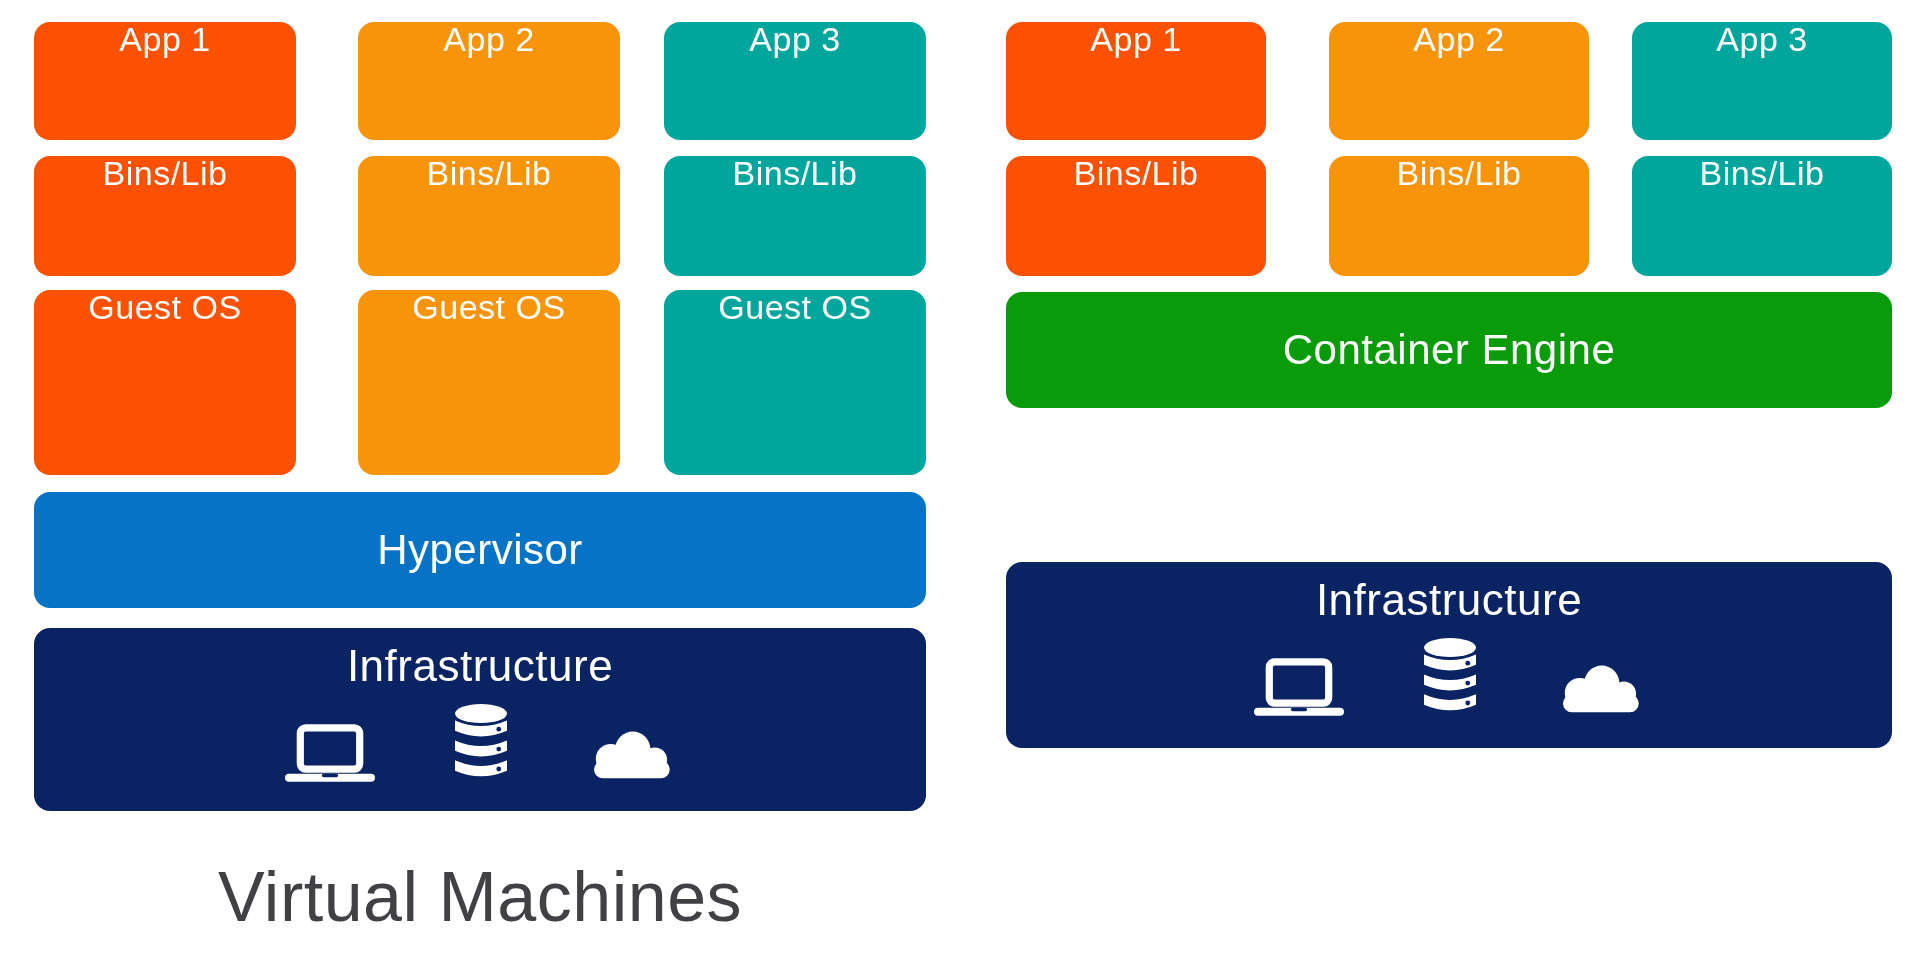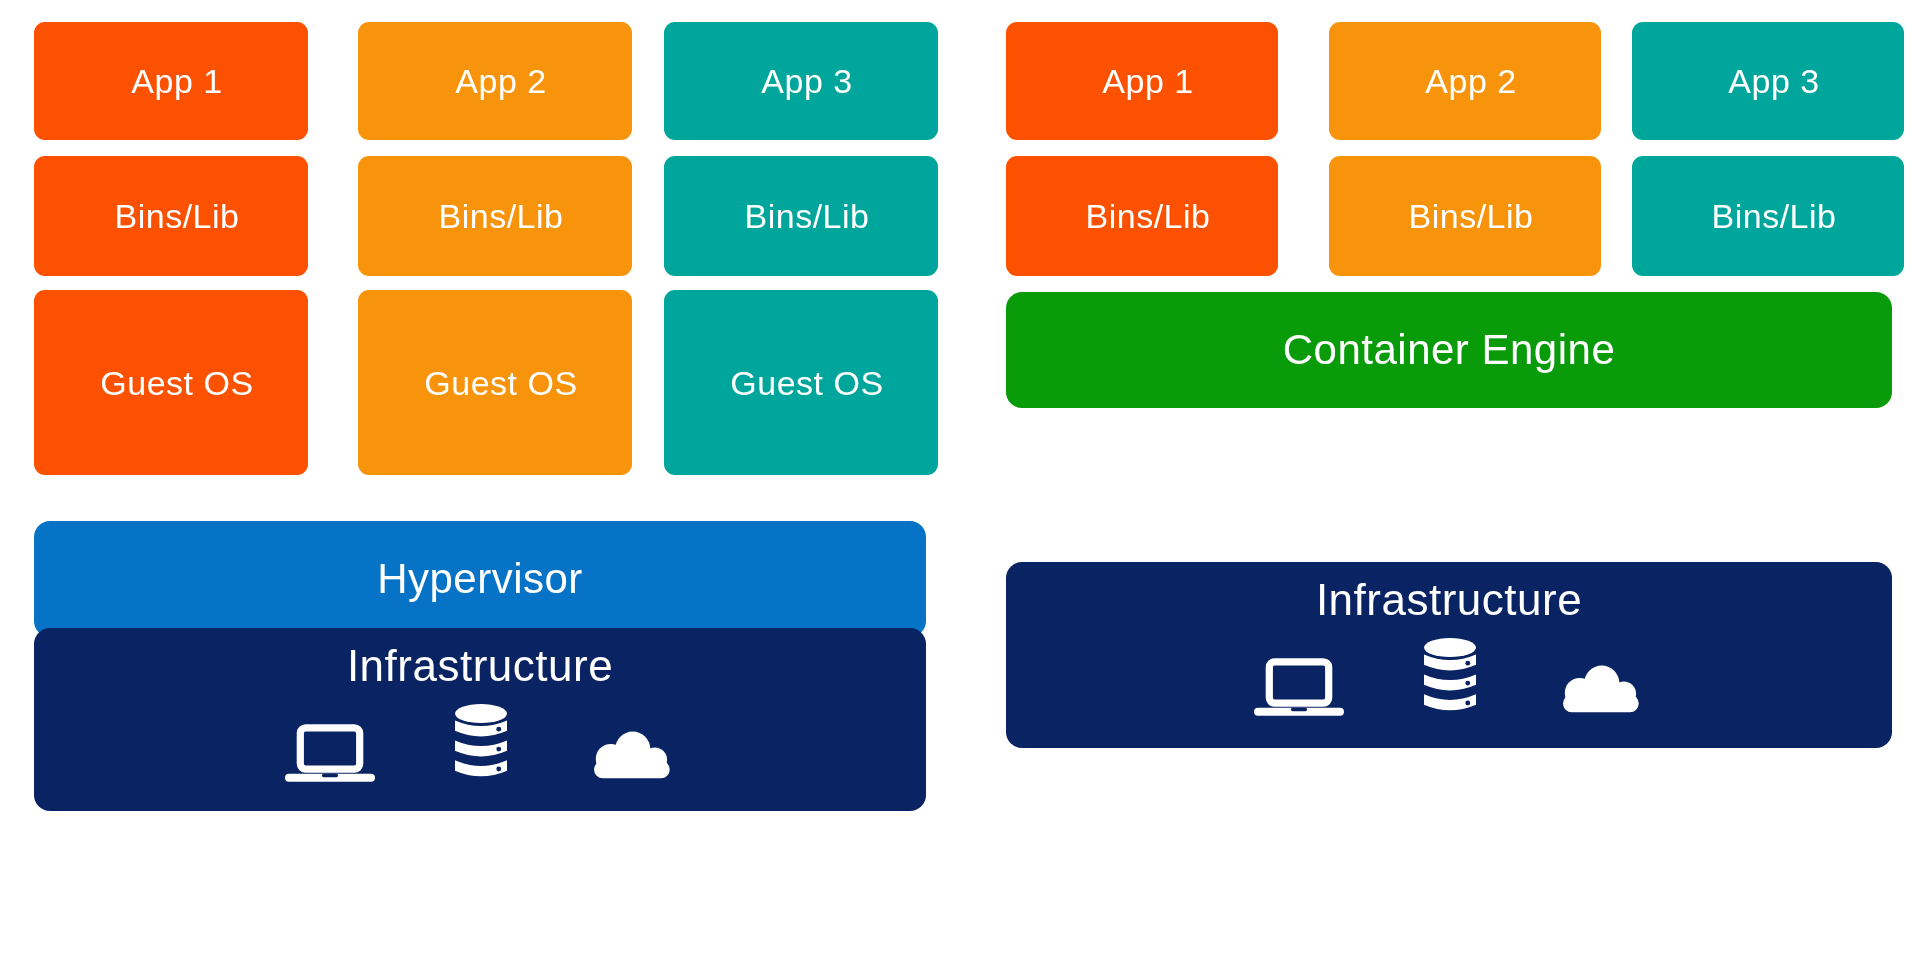--- a/index.html
+++ b/index.html
@@ -1,23 +1,23 @@
 <!DOCTYPE html>
 <html style="--red-orange: #FB5100; --orange: #F7940C; --teal: #00A69B; --blue: #0773C6; --green: #0A9B0A; --navy: #0A2362; --title-gray: #404045;"><head>
 <meta charset="utf-8">
 <style>
   html,body{margin:0;padding:0;background:#ffffff;}
   .canvas{
     position:relative;width:1920px;height:972px;background:#ffffff;overflow:hidden;
     font-family:"Liberation Sans", sans-serif;
   }
   .box{
-    position:absolute;border-radius:11px;color:#ffffff;
-    display:flex;align-items:center;justify-content:center;
-    font-size:34px;line-height:1;letter-spacing:0.5px;padding-left:12px;
+    position:absolute;border-radius:16px;color:#ffffff;
+    display:flex;justify-content:center;
+    font-size:34px;line-height:1;letter-spacing:0.5px;
   }
   .band{
     position:absolute;border-radius:16px;color:#ffffff;
     display:flex;align-items:center;justify-content:center;
     font-size:42px;line-height:1;letter-spacing:0.5px;
   }
   .infra{
     position:absolute;border-radius:16px;color:#ffffff;
     display:flex;flex-direction:column;align-items:center;
     font-size:44px;line-height:1;letter-spacing:0.5px;
@@ -67,21 +67,21 @@
   <div class="box fill-red" style="left:34px;top:290px;width:262px;height:185px;">
       <span>Guest OS</span>
     </div>
   <div class="box fill-orange" style="left:349px;top:290px;width:262px;height:185px;">
       <span>Guest OS</span>
     </div>
   <div class="box fill-teal" style="left:664px;top:290px;width:262px;height:185px;">
       <span>Guest OS</span>
     </div>
 
-  <div class="band fill-blue" style="left:34px;top:492px;width:892px;height:116px;margin-top:29px;">
+  <div class="band fill-blue" style="left:34px;top:492px;width:892px;height:116px;">
     <span>Hypervisor</span>
   </div>
 
   <div class="infra fill-navy" style="left:34px;top:628px;width:892px;height:183px;">
     <span class="infra-label">Infrastructure</span>
     <div class="icon-row">
       <span>
         <svg width="90" height="58" viewBox="0 0 100 64">
           <rect x="17" y="4" width="66" height="46" rx="6" fill="none" stroke="currentColor" stroke-width="8"></rect>
           <rect x="0" y="55" width="100" height="9" rx="4.5" fill="currentColor"></rect>
@@ -103,20 +103,23 @@
         <svg width="88" height="55" viewBox="0 0 100 62">
           <circle cx="27" cy="36" r="17" fill="currentColor"></circle>
           <circle cx="52" cy="25" r="20" fill="currentColor"></circle>
           <circle cx="77" cy="37" r="14" fill="currentColor"></circle>
           <rect x="8" y="38" width="86" height="20" rx="10" fill="currentColor"></rect>
         </svg>
       </span>
     </div>
   </div>
 
+  <div class="diagram-title" style="left:34px;top:862px;width:892px;">
+    <span>Virtual Machines</span>
+  </div>
 
   <div class="box fill-red" style="left:1006px;top:22px;width:260px;height:118px;">
       <span>App 1</span>
     </div>
   <div class="box fill-orange" style="left:1320px;top:22px;width:260px;height:118px;">
       <span>App 2</span>
     </div>
   <div class="box fill-teal" style="left:1632px;top:22px;width:260px;height:118px;">
       <span>App 3</span>
     </div>

